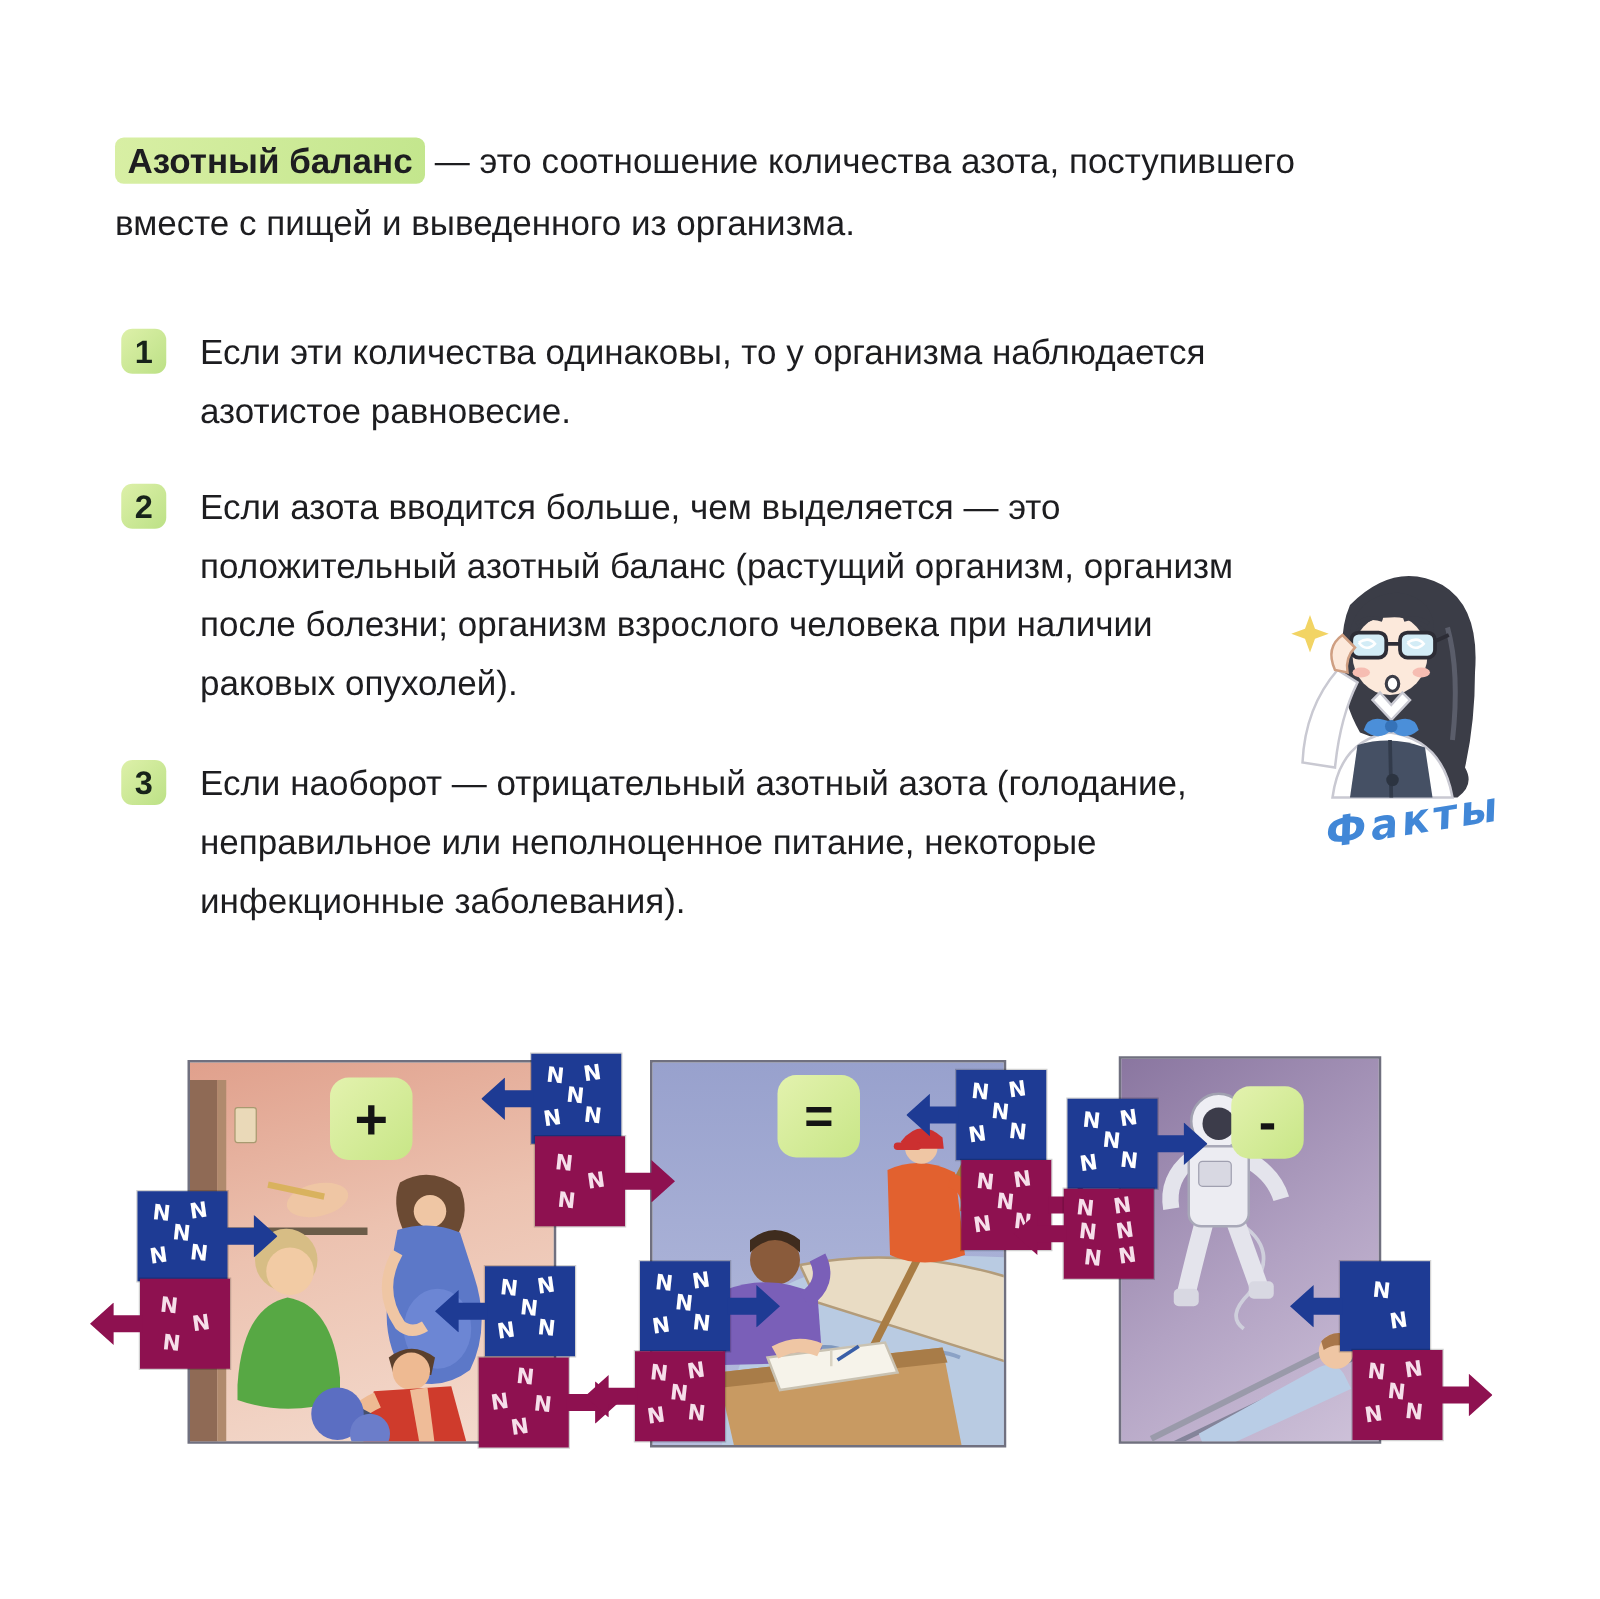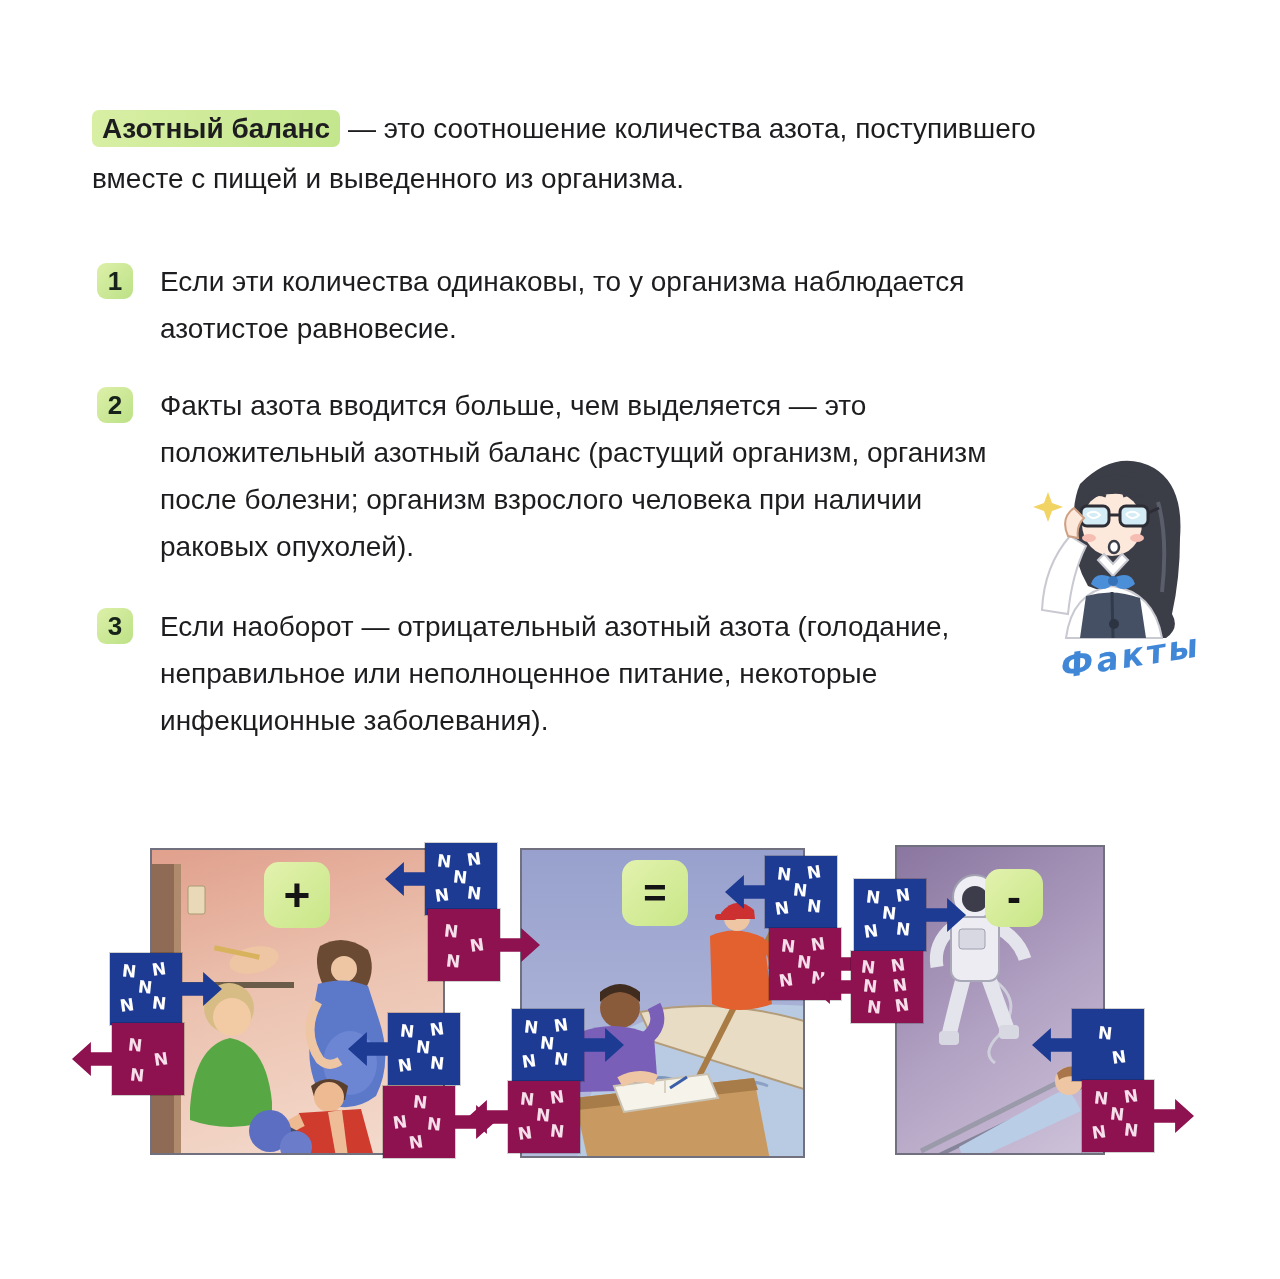--- a/index.html
+++ b/index.html
@@ -91,21 +91,21 @@
     <span>— это соотношение количества азота, поступившего вместе с пищей и выведенного из организма.</span>
   </p>
 
   <div class="items">
     <div class="item item-1">
       <span class="badge">1</span>
       <p class="itext">Если эти количества одинаковы, то у организма наблюдается азотистое равновесие.</p>
     </div>
     <div class="item item-2">
       <span class="badge">2</span>
-      <p class="itext">Факты азота вводится больше, чем выделяется — это положительный азотный баланс (растущий организм, организм после болезни; организм взрослого человека при наличии раковых опухолей).</p>
+      <p class="itext">Если азота вводится больше, чем выделяется — это положительный азотный баланс (растущий организм, организм после болезни; организм взрослого человека при наличии раковых опухолей).</p>
     </div>
     <div class="item item-3">
       <span class="badge">3</span>
       <p class="itext">Если наоборот — отрицательный азотный азота (голодание, неправильное или неполноценное питание, некоторые инфекционные заболевания).</p>
     </div>
   </div>
 
   <div class="mascot">
     <svg width="184" height="200" viewBox="0 0 184 200">
 

